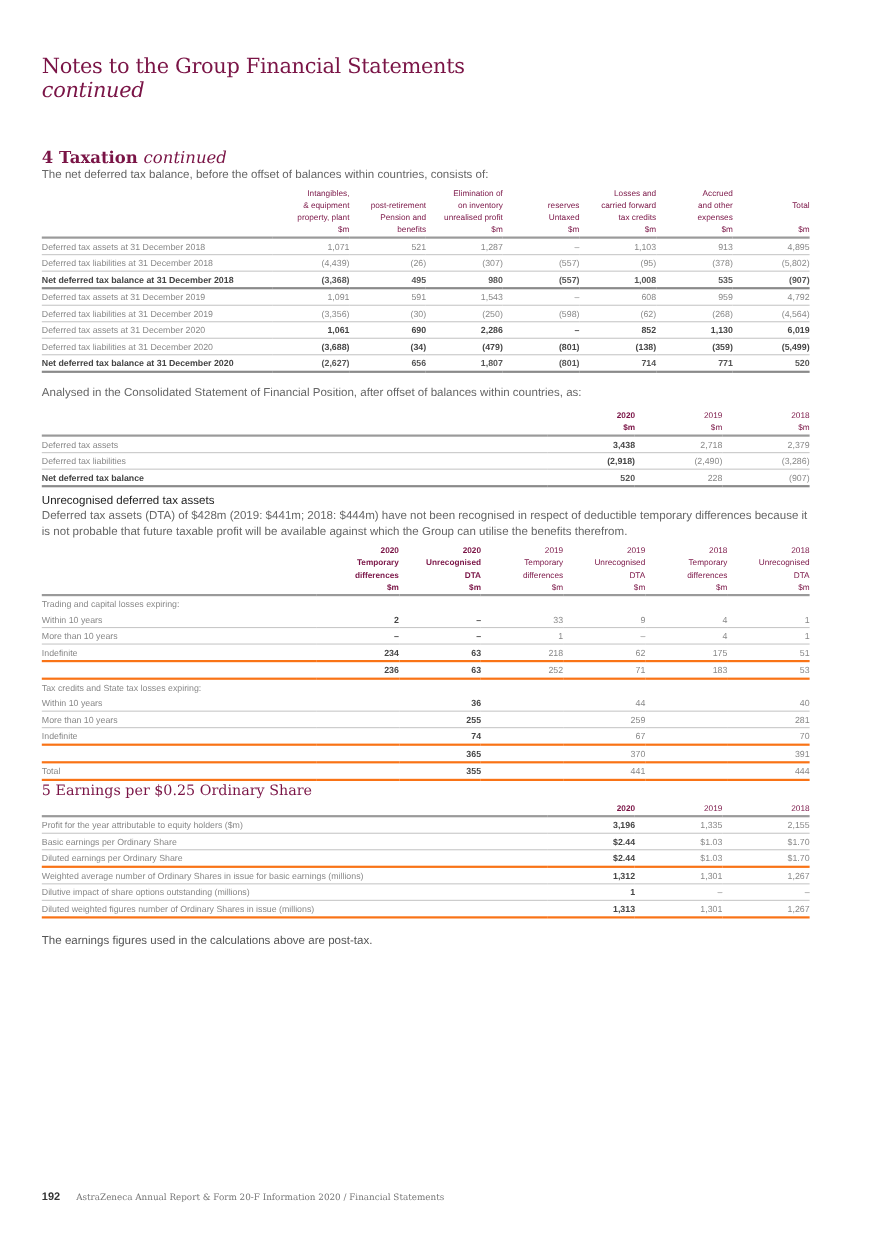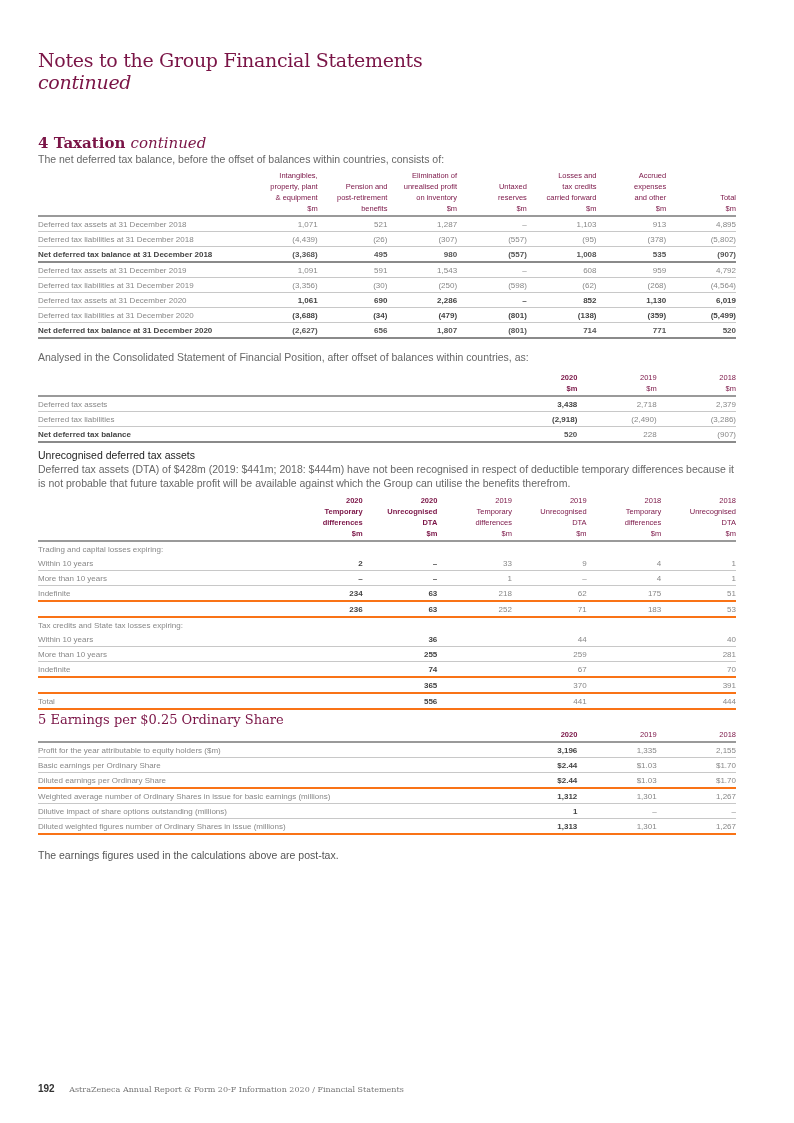--- a/index.html
+++ b/index.html
@@ -64,37 +64,37 @@
             <th>Intangibles,</th>
             <th></th>
             <th>Elimination of</th>
             <th></th>
             <th>Losses and</th>
             <th>Accrued</th>
             <th></th>
           </tr>
           <tr style="border-bottom: none;">
             <th></th>
-            <th>property, plant</th>
-            <th>Pension and</th>
-            <th>unrealised profit</th>
-            <th>Untaxed</th>
-            <th>tax credits</th>
-            <th>expenses</th>
-            <th></th>
-          </tr>
-          <tr style="border-bottom: none;">
-            <th></th>
             <th>&amp; equipment</th>
             <th>post-retirement</th>
             <th>on inventory</th>
             <th>reserves</th>
             <th>carried forward</th>
             <th>and other</th>
             <th>Total</th>
+          </tr>
+          <tr style="border-bottom: none;">
+            <th></th>
+            <th>property, plant</th>
+            <th>Pension and</th>
+            <th>unrealised profit</th>
+            <th>Untaxed</th>
+            <th>tax credits</th>
+            <th>expenses</th>
+            <th></th>
           </tr>
           <tr>
             <th></th>
             <th>$m</th>
             <th>benefits</th>
             <th>$m</th>
             <th>$m</th>
             <th>$m</th>
             <th>$m</th>
             <th>$m</th>
@@ -344,21 +344,21 @@
             <td colspan="2">70</td>
           </tr>
           <tr class="thick">
             <td class="lbl"></td>
             <td colspan="2" class="b">365</td>
             <td colspan="2">370</td>
             <td colspan="2">391</td>
           </tr>
           <tr class="thick">
             <td class="lbl">Total</td>
-            <td colspan="2" class="b">556</td>
+            <td colspan="2" class="b">355</td>
             <td colspan="2">441</td>
             <td colspan="2">444</td>
           </tr>
         </tbody>
     </table>
   </div>
 
   <div class="sec" style="top:712px;">
     <div class="h4" style="font-weight:normal;font-size:13px;">5 Earnings per $0.25 Ordinary Share</div>
     <table id="ea-table" style="margin-top:3px;">

